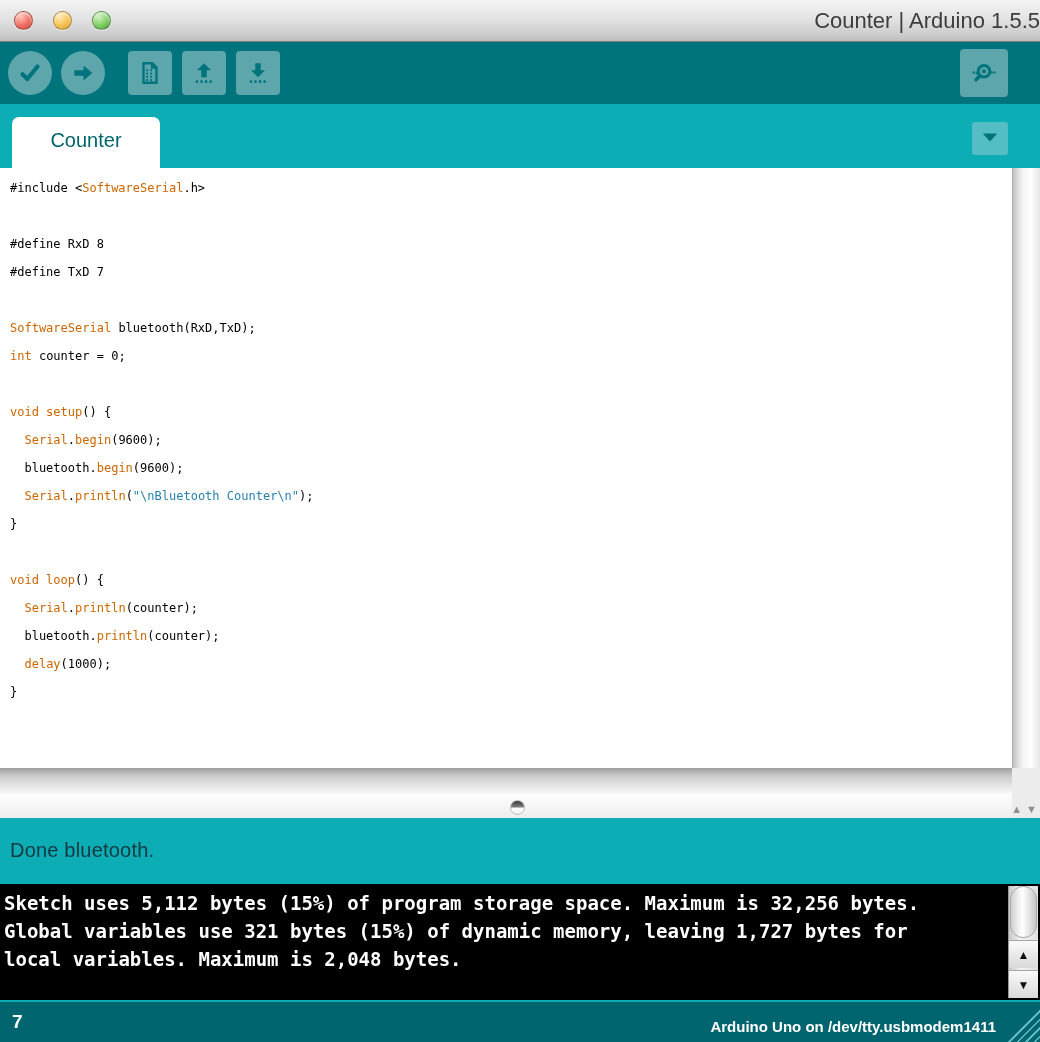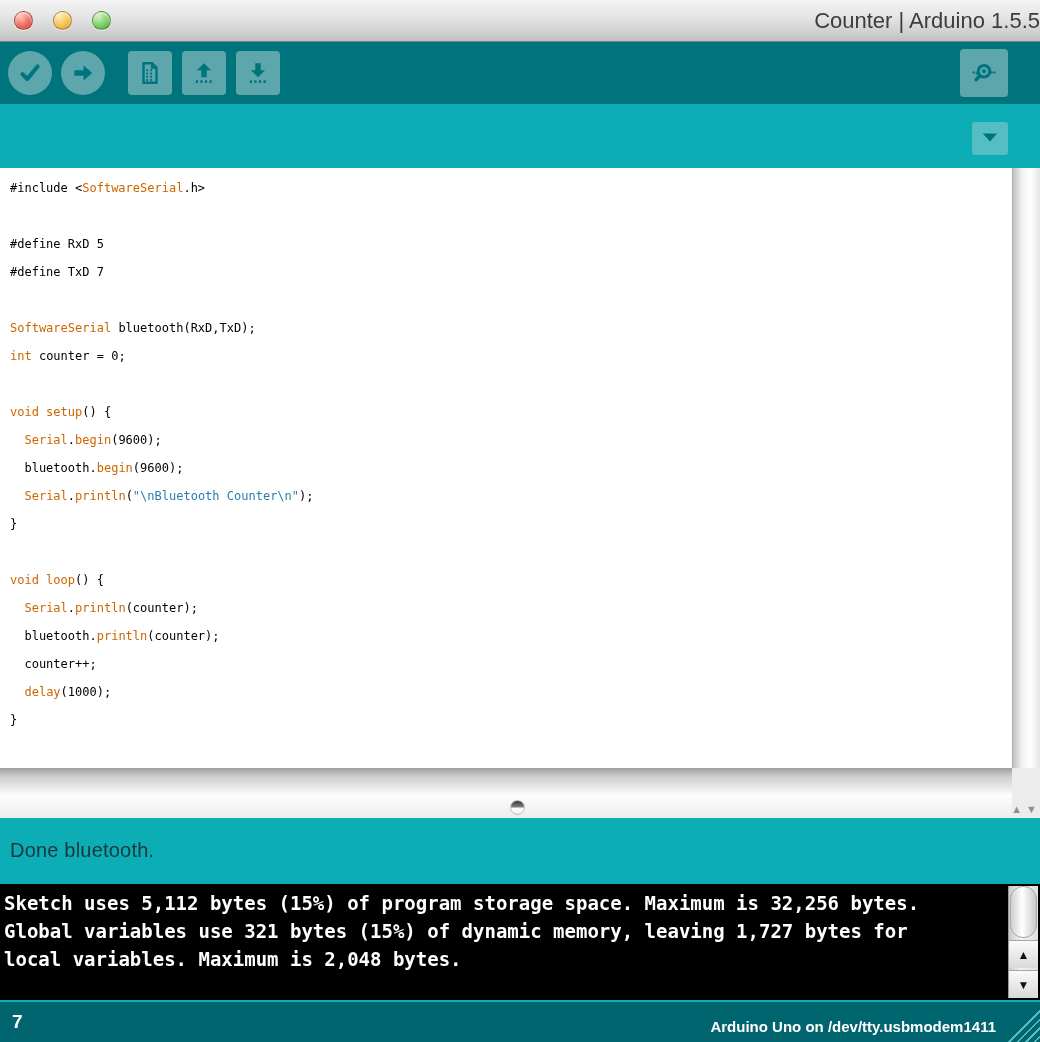--- a/index.html
+++ b/index.html
@@ -154,49 +154,51 @@
         <circle cx="3.2" cy="11.5" r="1" fill="#00747C"></circle>
           <circle cx="5.8" cy="12.3" r="1" fill="#00747C"></circle>
         <circle cx="18.6" cy="11.5" r="1" fill="#00747C"></circle>
           <circle cx="21" cy="11.5" r="1" fill="#00747C"></circle>
       </svg>
     </span>
   </div>
 </div>
 
 <div class="abs tabstrip">
+  <div class="tab">
+    <span class="tab-label">Counter</span>
+  </div>
   <div class="tabmenu">
     <span>
       <svg width="22" height="18" viewBox="0 0 24 20">
           <path d="M4 6 h16 l-8 9 z" fill="#00747C"></path>
         </svg>
     </span>
   </div>
 </div>
 
 <div class="abs editorwrap">
   <div class="code">
       <div class="code-line"><span class="tok-p">#include &lt;</span><span class="tok-k">SoftwareSerial</span><span class="tok-p">.h&gt;</span></div>
       <div class="code-line">&nbsp;</div>
-      <div class="code-line"><span class="tok-p">#define RxD 5</span></div>
+      <div class="code-line"><span class="tok-p">#define RxD 8</span></div>
       <div class="code-line"><span class="tok-p">#define TxD 7</span></div>
       <div class="code-line">&nbsp;</div>
       <div class="code-line"><span class="tok-k">SoftwareSerial</span><span class="tok-p"> bluetooth(RxD,TxD);</span></div>
       <div class="code-line"><span class="tok-k">int</span><span class="tok-p"> counter = 0;</span></div>
       <div class="code-line">&nbsp;</div>
       <div class="code-line"><span class="tok-k">void setup</span><span class="tok-p">() {</span></div>
       <div class="code-line"><span class="tok-p">  </span><span class="tok-k">Serial</span><span class="tok-p">.</span><span class="tok-k">begin</span><span class="tok-p">(9600);</span></div>
       <div class="code-line"><span class="tok-p">  bluetooth.</span><span class="tok-k">begin</span><span class="tok-p">(9600);</span></div>
       <div class="code-line"><span class="tok-p">  </span><span class="tok-k">Serial</span><span class="tok-p">.</span><span class="tok-k">println</span><span class="tok-p">(</span><span class="tok-s">"\nBluetooth Counter\n"</span><span class="tok-p">);</span></div>
       <div class="code-line"><span class="tok-p">}</span></div>
       <div class="code-line">&nbsp;</div>
       <div class="code-line"><span class="tok-k">void loop</span><span class="tok-p">() {</span></div>
       <div class="code-line"><span class="tok-p">  </span><span class="tok-k">Serial</span><span class="tok-p">.</span><span class="tok-k">println</span><span class="tok-p">(counter);</span></div>
       <div class="code-line"><span class="tok-p">  bluetooth.</span><span class="tok-k">println</span><span class="tok-p">(counter);</span></div>
-      <div class="code-line"><span class="tok-p">  counter++;</span></div>
       <div class="code-line"><span class="tok-p">  </span><span class="tok-k">delay</span><span class="tok-p">(1000);</span></div>
       <div class="code-line"><span class="tok-p">}</span></div>
     </div>
   <div class="vscroll"></div>
   <div class="hscroll"></div>
   <div class="scorner"></div>
   <div class="grip"></div>
   <div class="mini-arrows">
     <span>▲</span>
       <span>▼</span>

